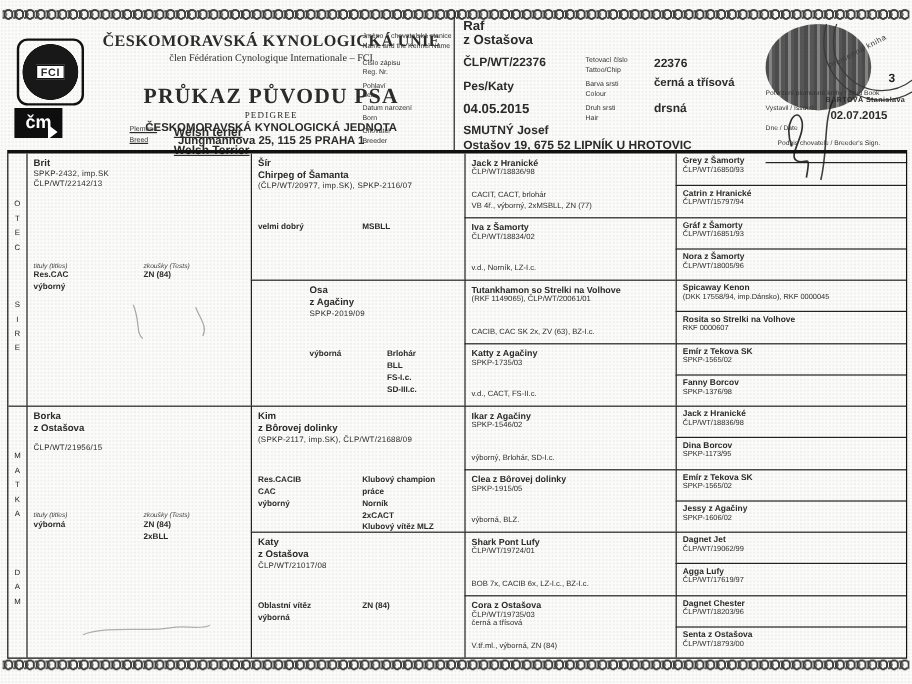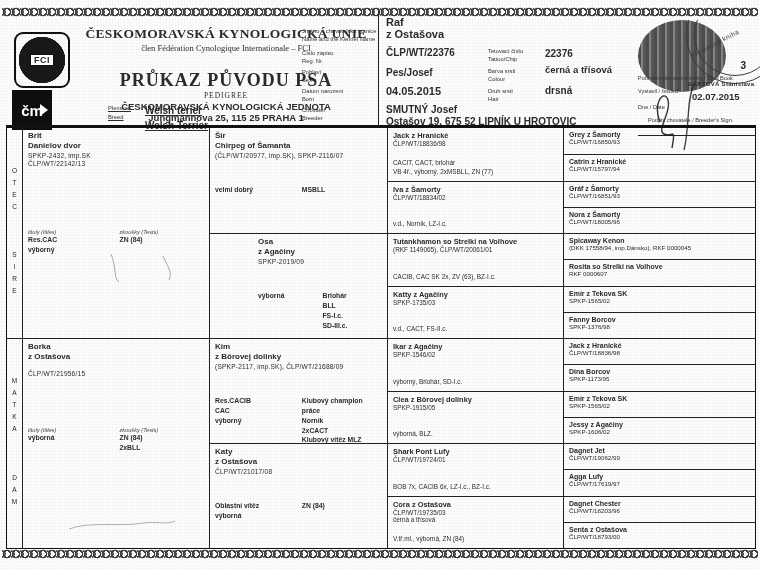--- a/index.html
+++ b/index.html
@@ -13,21 +13,21 @@
         background-size:9px 13px;background-repeat:repeat-x;}
   .chain.top{top:6px}.chain.bottom{top:548px}
 
   
   .hdr{position:absolute;top:20px;left:0;right:0;height:105px;}
   .vline{position:absolute;background:#222;width:1px;}
   .fci{position:absolute;left:14px;top:12px;width:52px;height:52px;border:2.5px solid #111;border-radius:9px;
        background:radial-gradient(circle at 50% 50%, #181818 0 23px, transparent 23.5px);
        display:flex;align-items:center;justify-content:center;}
   .fci-label{background:#fff;border:1px solid #111;padding:0 3px;font-size:9px;font-weight:bold;letter-spacing:.5px;}
-  .cmku{position:absolute;left:12px;top:70px;width:40px;height:40px;background:#0e0e0e;color:#fff;
+  .cmku{position:absolute;left:12px;top:70px;width:40px;height:25px;background:#0e0e0e;color:#fff;
         display:flex;align-items:center;justify-content:center;font-weight:bold;font-size:15px;}
   .cmku:after{content:"";position:absolute;right:4px;top:14px;border-left:8px solid #fff;border-top:6px solid transparent;border-bottom:6px solid transparent;}
   .orgblock{position:absolute;left:78px;top:6px;width:296px;text-align:center;font-family:"Liberation Serif",serif;}
   .org-name{font-size:13.5px;font-weight:bold;letter-spacing:.3px;}
   .org-member{font-size:8.5px;margin-top:1px;}
   .doc-title{font-size:18px;font-weight:bold;letter-spacing:1px;margin-top:17px;}
   .doc-sub{font-size:7.5px;letter-spacing:1px;}
   .org2{font-family:"Liberation Sans",sans-serif;font-size:9.5px;font-weight:bold;margin-top:1px;}
   .org2-addr{font-family:"Liberation Sans",sans-serif;font-size:9.5px;font-weight:bold;}
   .breed-row{position:absolute;left:108px;top:84px;display:flex;gap:14px;text-decoration:underline;}
@@ -126,21 +126,21 @@
     <div class="lblcol" style="left:302px;top:87px;">
       <div>Chovatel</div>
       <div>Breeder</div>
     </div>
 
     <div class="vline" style="left:378px;top:-10px;height:115px;"></div>
 
     <div class="val" style="left:386px;top:-4px;font-size:11px;">Raf</div>
     <div class="val" style="left:386px;top:8px;font-size:11px;">z Ostašova</div>
     <div class="val" style="left:386px;top:27px;font-size:10px;">ČLP/WT/22376</div>
-    <div class="val" style="left:386px;top:47px;font-size:10px;">Pes/Josef</div>
+    <div class="val" style="left:386px;top:47px;font-size:10px;">Pes/Katy</div>
     <div class="val" style="left:386px;top:65px;font-size:11px;">04.05.2015</div>
     <div class="val" style="left:386px;top:84px;font-size:10px;">SMUTNÝ Josef</div>
     <div class="val" style="left:386px;top:96px;font-size:10px;">Ostašov 19, 675 52 LIPNÍK U HROTOVIC</div>
 
     <div class="lblcol" style="left:488px;top:28px;">
       <div>Tetovací číslo</div>
       <div>Tattoo/Chip</div>
     </div>
     <div class="lblcol" style="left:488px;top:48px;">
       <div>Barva srsti</div>
@@ -180,21 +180,20 @@
       <span class="vert">OTEC</span>
       <span class="vert">SIRE</span>
     </div>
     <div class="cell no-left letters" style="grid-area:9/1/17/2;">
       <span class="vert">MATKA</span>
       <span class="vert">DAM</span>
     </div>
 
     <div class="cell no-top g1" style="grid-area:1/2/9/3;">
       <div class="aname">Brit</div>
-      <div class="aname">Danielov dvor</div>
       <div class="areg">SPKP-2432, imp.SK</div>
       <div class="areg">ČLP/WT/22142/13</div>
       <div class="marks">
         <div class="tcol">
           <div class="mlabel">tituly (titles)</div>
           <div class="mval">Res.CAC
 výborný</div>
         </div>
         <div class="zcol">
           <div class="mlabel">zkoušky (Tests)</div>

